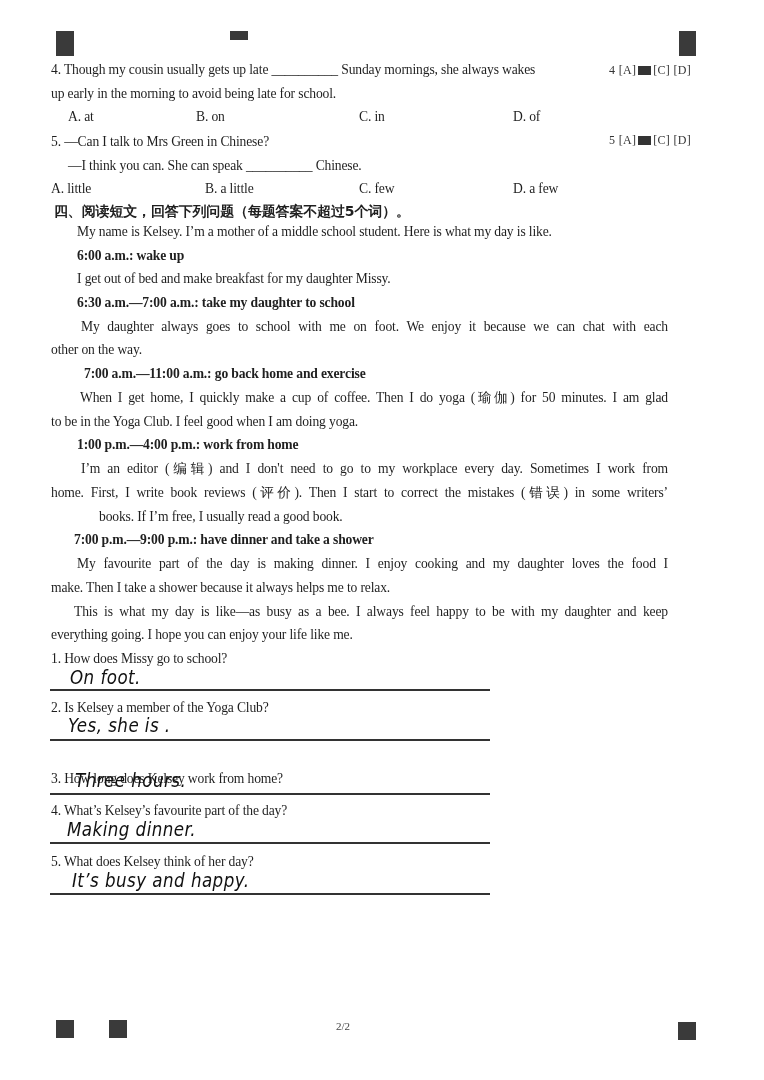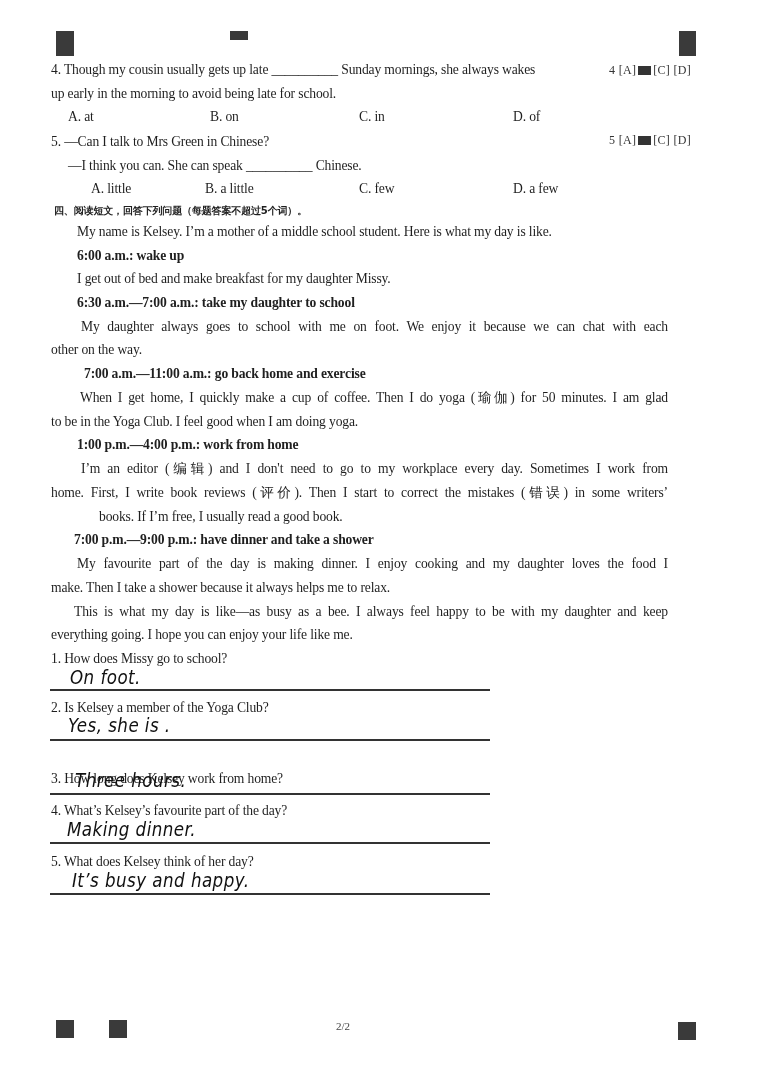--- a/index.html
+++ b/index.html
@@ -8,48 +8,48 @@
     font-family: "Liberation Serif", "DejaVu Serif", serif; color: #1f1f1f;
   }
   .mark { position: absolute; background: #3a3a3a; }
   .txt { position: absolute; font-size: 13.6px; line-height: 16px; white-space: nowrap; letter-spacing: -0.15px; }
   .bold { font-weight: bold; }
   .omr { position: absolute; font-size: 12px; color: #333; letter-spacing: 0.3px; white-space: nowrap; }
   .omr .fill { display: inline-block; width: 13px; height: 9px; background: #333; vertical-align: -1px; margin: 0 2px; }
   .hw { position: absolute; font-family: "DejaVu Sans", sans-serif; font-size: 19px; font-style: italic; color: #111; white-space: nowrap; letter-spacing: 0.5px; transform: scaleX(0.88); transform-origin: left; }
   .rule { position: absolute; left: 50px; width: 440px; height: 1.5px; background: #333; }
   .justify { text-align: justify; text-align-last: justify; }
-  .cn { font-family: "DejaVu Sans", sans-serif; font-weight: bold; font-size: 10px; }
+  .cn { font-family: "DejaVu Sans", sans-serif; font-weight: bold; font-size: 14px; }
   .pagenum { position: absolute; font-size: 11px; color: #444; }
 </style>
 </head>
 <body>
 
 <div class="mark" style="left:56px;top:31px;width:18px;height:25px;"></div>
 <div class="mark" style="left:230px;top:31px;width:18px;height:9px;"></div>
 <div class="mark" style="left:679px;top:31px;width:17px;height:25px;"></div>
 <div class="mark" style="left:56px;top:1020px;width:18px;height:18px;"></div>
 <div class="mark" style="left:109px;top:1020px;width:18px;height:18px;"></div>
 <div class="mark" style="left:678px;top:1022px;width:18px;height:18px;"></div>
 
 <div class="txt" style="left:51px;top:62px;width:540px;">4. Though my cousin usually gets up late __________ Sunday mornings, she always wakes</div>
 <div class="txt" style="left:51px;top:86px;">up early in the morning to avoid being late for school.</div>
 <div class="txt" style="left:68px;top:109px;">A. at</div>
-<div class="txt" style="left:210px;top:109px;">B. on</div>
+<div class="txt" style="left:196px;top:109px;">B. on</div>
 <div class="txt" style="left:359px;top:109px;text-align:right;">C. in</div>
 <div class="txt" style="left:513px;top:109px;">D. of</div>
 <div class="omr" style="left:609px;top:63px;">
   <span>4</span>
   <span>[A]</span><span class="fill"></span><span>[C]</span>
   <span>[D]</span>
 </div>
 
 <div class="txt" style="left:51px;top:134px;">5. —Can I talk to Mrs Green in Chinese?</div>
 <div class="txt" style="left:68px;top:158px;">—I think you can. She can speak __________ Chinese.</div>
-<div class="txt" style="left:51px;top:181px;margin-left:40px;">A. little</div>
+<div class="txt" style="left:51px;top:181px;">A. little</div>
 <div class="txt" style="left:205px;top:181px;">B. a little</div>
 <div class="txt" style="left:359px;top:181px;">C. few</div>
 <div class="txt" style="left:513px;top:181px;">D. a few</div>
 <div class="omr" style="left:609px;top:133px;">
   <span>5</span>
   <span>[A]</span><span class="fill"></span><span>[C]</span>
   <span>[D]</span>
 </div>
 
 <div class="txt cn" style="left:54px;top:203px;">四、阅读短文，回答下列问题（每题答案不超过5个词）。</div>

